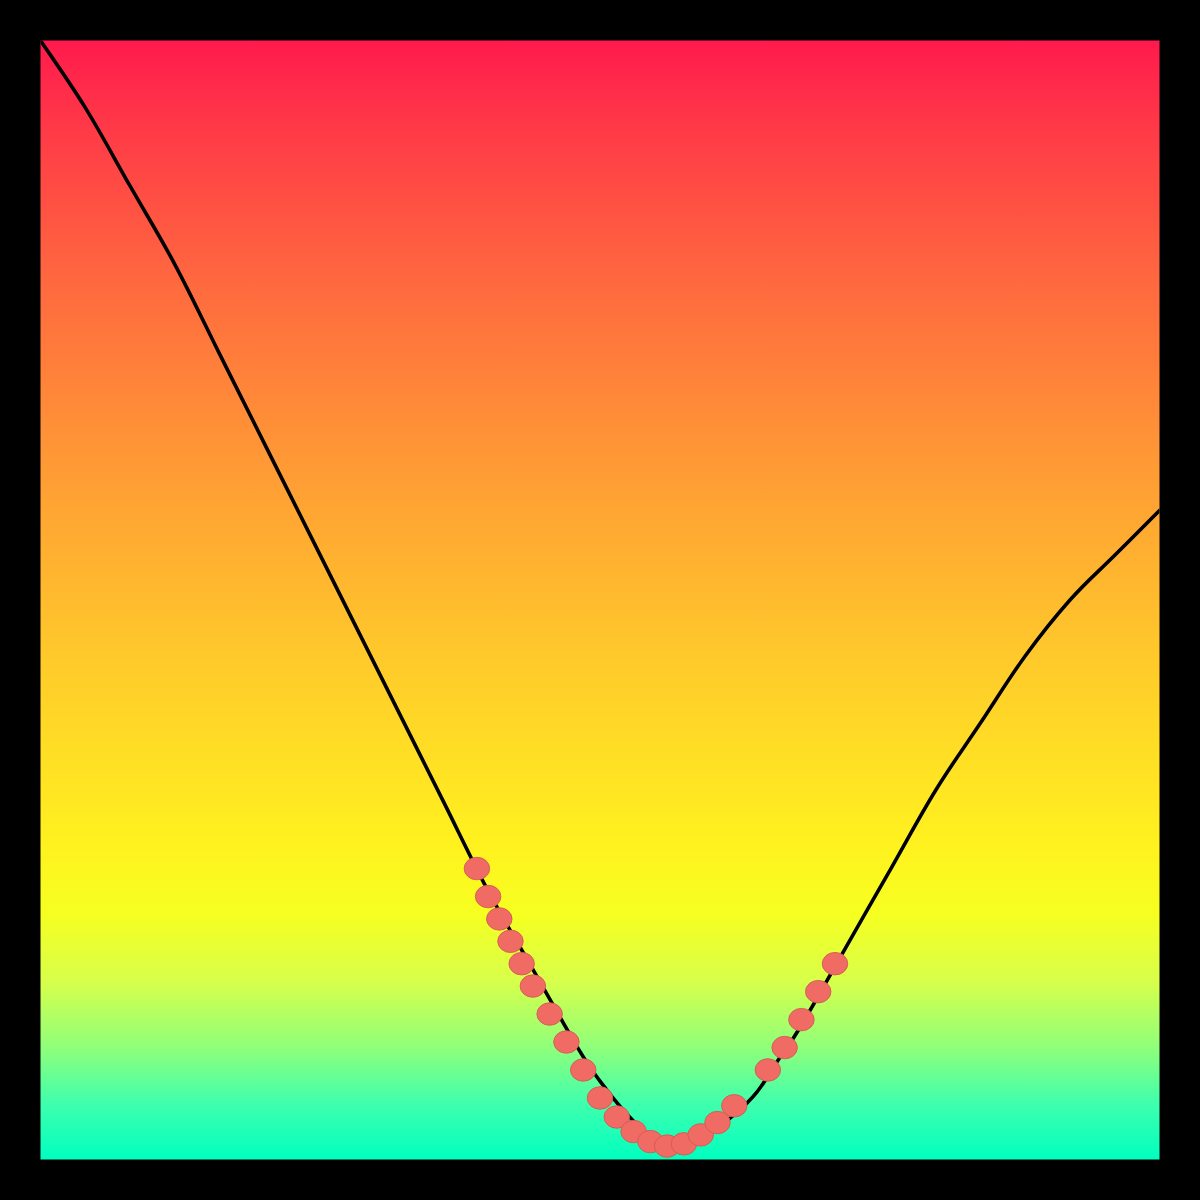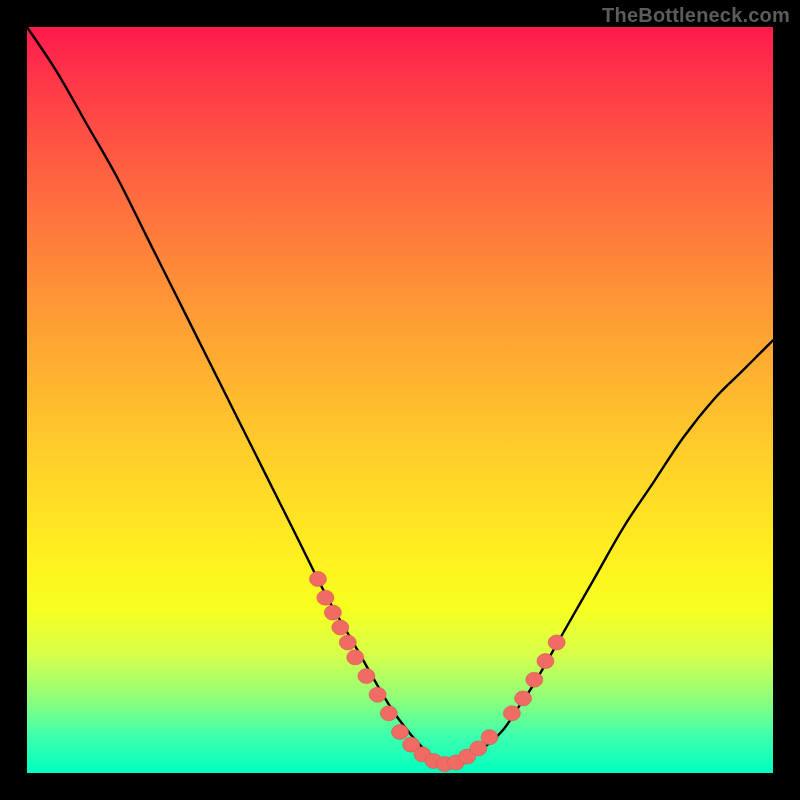--- a/index.html
+++ b/index.html
@@ -86,14 +86,13 @@
           <ellipse cx="451.33" cy="721.382" rx="8.5" ry="7.5" fill="#ef6b63" stroke="#d45a54" stroke-width="0.6"></ellipse>
           <ellipse cx="462.52" cy="710.192" rx="8.5" ry="7.5" fill="#ef6b63" stroke="#d45a54" stroke-width="0.6"></ellipse>
           <ellipse cx="484.90000000000003" cy="686.32" rx="8.5" ry="7.5" fill="#ef6b63" stroke="#d45a54" stroke-width="0.6"></ellipse>
           <ellipse cx="496.09000000000003" cy="671.4" rx="8.5" ry="7.5" fill="#ef6b63" stroke="#d45a54" stroke-width="0.6"></ellipse>
           <ellipse cx="507.28000000000003" cy="652.75" rx="8.5" ry="7.5" fill="#ef6b63" stroke="#d45a54" stroke-width="0.6"></ellipse>
           <ellipse cx="518.4699999999999" cy="634.1" rx="8.5" ry="7.5" fill="#ef6b63" stroke="#d45a54" stroke-width="0.6"></ellipse>
           <ellipse cx="529.66" cy="615.45" rx="8.5" ry="7.5" fill="#ef6b63" stroke="#d45a54" stroke-width="0.6"></ellipse>
         </g>
     </svg>
   </div>
-  <div class="watermark">TheBottleneck.com</div>
 </div>
 
 </body></html>

